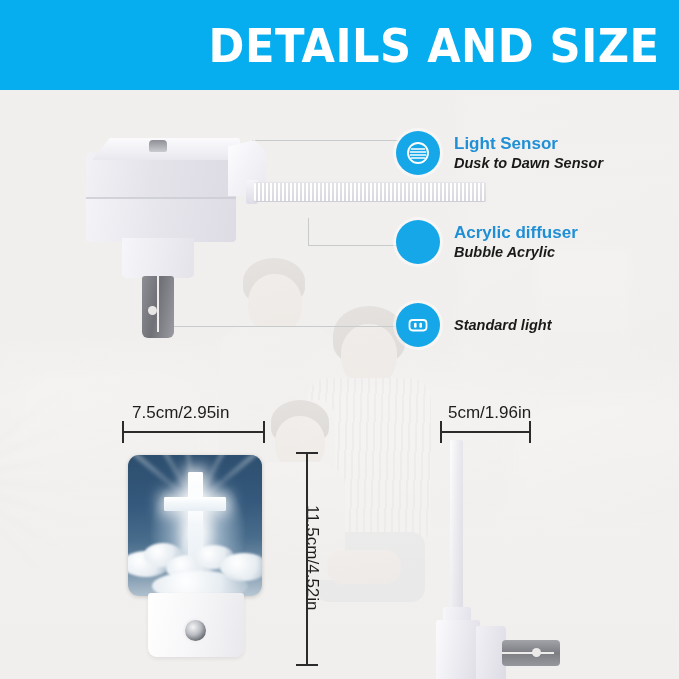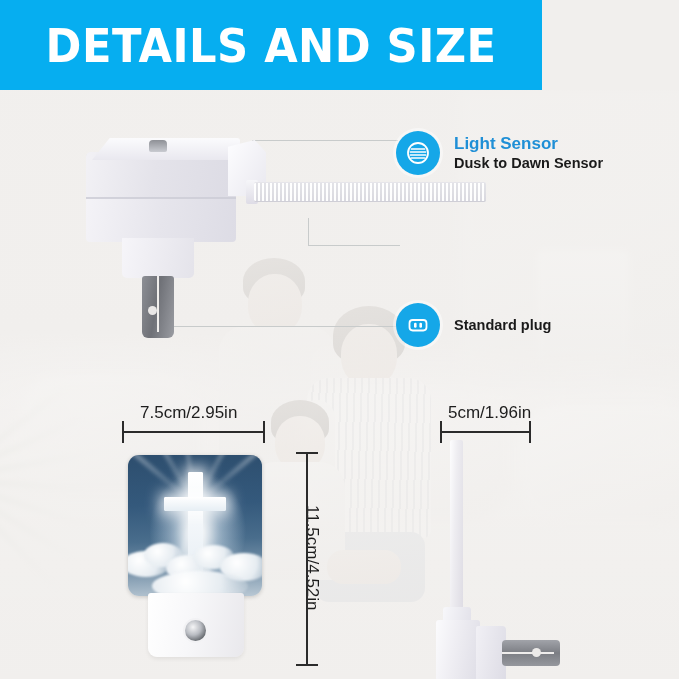--- a/index.html
+++ b/index.html
@@ -8,23 +8,23 @@
   body {
     font-family:"Liberation Sans", sans-serif;
     background:#f0eeec;
     overflow:hidden;
     position:relative;
   }
   #stage { position:relative; width:679px; height:679px; overflow:hidden; background:#f1efed; }
 
   
   .banner {
-    position:absolute; left:0; top:0; width:542px; height:90px;
+    position:absolute; left:0; top:0; width:679px; height:90px;
     background:#06aef0;
-    display:flex; align-items:center; justify-content:center;
+    display:flex; align-items:center; justify-content:flex-end;
   }
   .banner-title {
     color:#ffffff;
     font-family:"Liberation Sans Narrow","DejaVu Sans", sans-serif;
     font-weight:700;
     font-size:47px;
     letter-spacing:0.5px;
     transform:scaleX(0.92);
     white-space:nowrap;
   }
@@ -128,20 +128,21 @@
     box-shadow:0 0 0 3px rgba(255,255,255,.45);
   }
   .ctext { margin-left:14px; }
   .ctitle {
     color:#1f8fd6; font-size:17px; font-weight:700; line-height:1.25;
     white-space:nowrap;
   }
   .csub {
     color:#1a1a1a; font-size:14.5px; font-weight:700; line-height:1.26;
     white-space:nowrap;
+    font-style:italic;
   }
 
   
   .prod-top { position:absolute; left:86px; top:138px; width:330px; height:195px; }
   .pt-body {
     position:absolute; left:0; top:14px; width:150px; height:62px;
     background:linear-gradient(100deg,#f2f1f5 0%,#e4e3ea 45%,#dcdbe4 100%);
     border-radius:5px 2px 2px 3px;
     box-shadow:inset 0 -1px 0 #cfcdd8;
   }
@@ -381,35 +382,42 @@
           <line x1="6.5" y1="18" x2="19.5" y2="18"></line>
         </g>
       </svg>
     </div>
     <div class="ctext">
       <div class="ctitle">Light Sensor</div>
       <div class="csub">Dusk to Dawn Sensor</div>
     </div>
   </div>
 
+  <div class="callout" style="left:396px; top:220px;">
+    <div class="cicon"></div>
+    <div class="ctext">
+      <div class="ctitle">Acrylic diffuser</div>
+      <div class="csub">Bubble Acrylic</div>
+    </div>
+  </div>
 
   <div class="callout" style="left:396px; top:303px;">
     <div class="cicon">
       <svg width="26" height="26" viewBox="0 0 26 26" aria-hidden="true">
         <rect x="4.5" y="8" width="17" height="10.5" rx="3.2" ry="3.2" fill="none" stroke="#ffffff" stroke-width="1.8"></rect>
         <rect x="9" y="10.8" width="2.6" height="5" rx="1.2" fill="#ffffff"></rect>
         <rect x="14.4" y="10.8" width="2.6" height="5" rx="1.2" fill="#ffffff"></rect>
       </svg>
     </div>
     <div class="ctext">
-      <div class="csub">Standard plug</div>
-    </div>
-  </div>
-
-  <div class="dim-label" style="left:140px; top:403px;">7.5cm/2.95in</div>
+      <div class="csub">Standard light</div>
+    </div>
+  </div>
+
+  <div class="dim-label" style="left:132px; top:403px;">7.5cm/2.95in</div>
   <div class="dim-line h" style="left:122px; top:431px; width:142px;"></div>
   <div class="dim-cap v" style="left:122px; top:421px;"></div>
   <div class="dim-cap v" style="left:263px; top:421px;"></div>
 
   <div class="dim-label" style="left:448px; top:403px;">5cm/1.96in</div>
   <div class="dim-line h" style="left:440px; top:431px; width:90px;"></div>
   <div class="dim-cap v" style="left:440px; top:421px;"></div>
   <div class="dim-cap v" style="left:529px; top:421px;"></div>
 
   <div class="dim-label vert" style="left:322px; top:505px;">11.5cm/4.52in</div>

